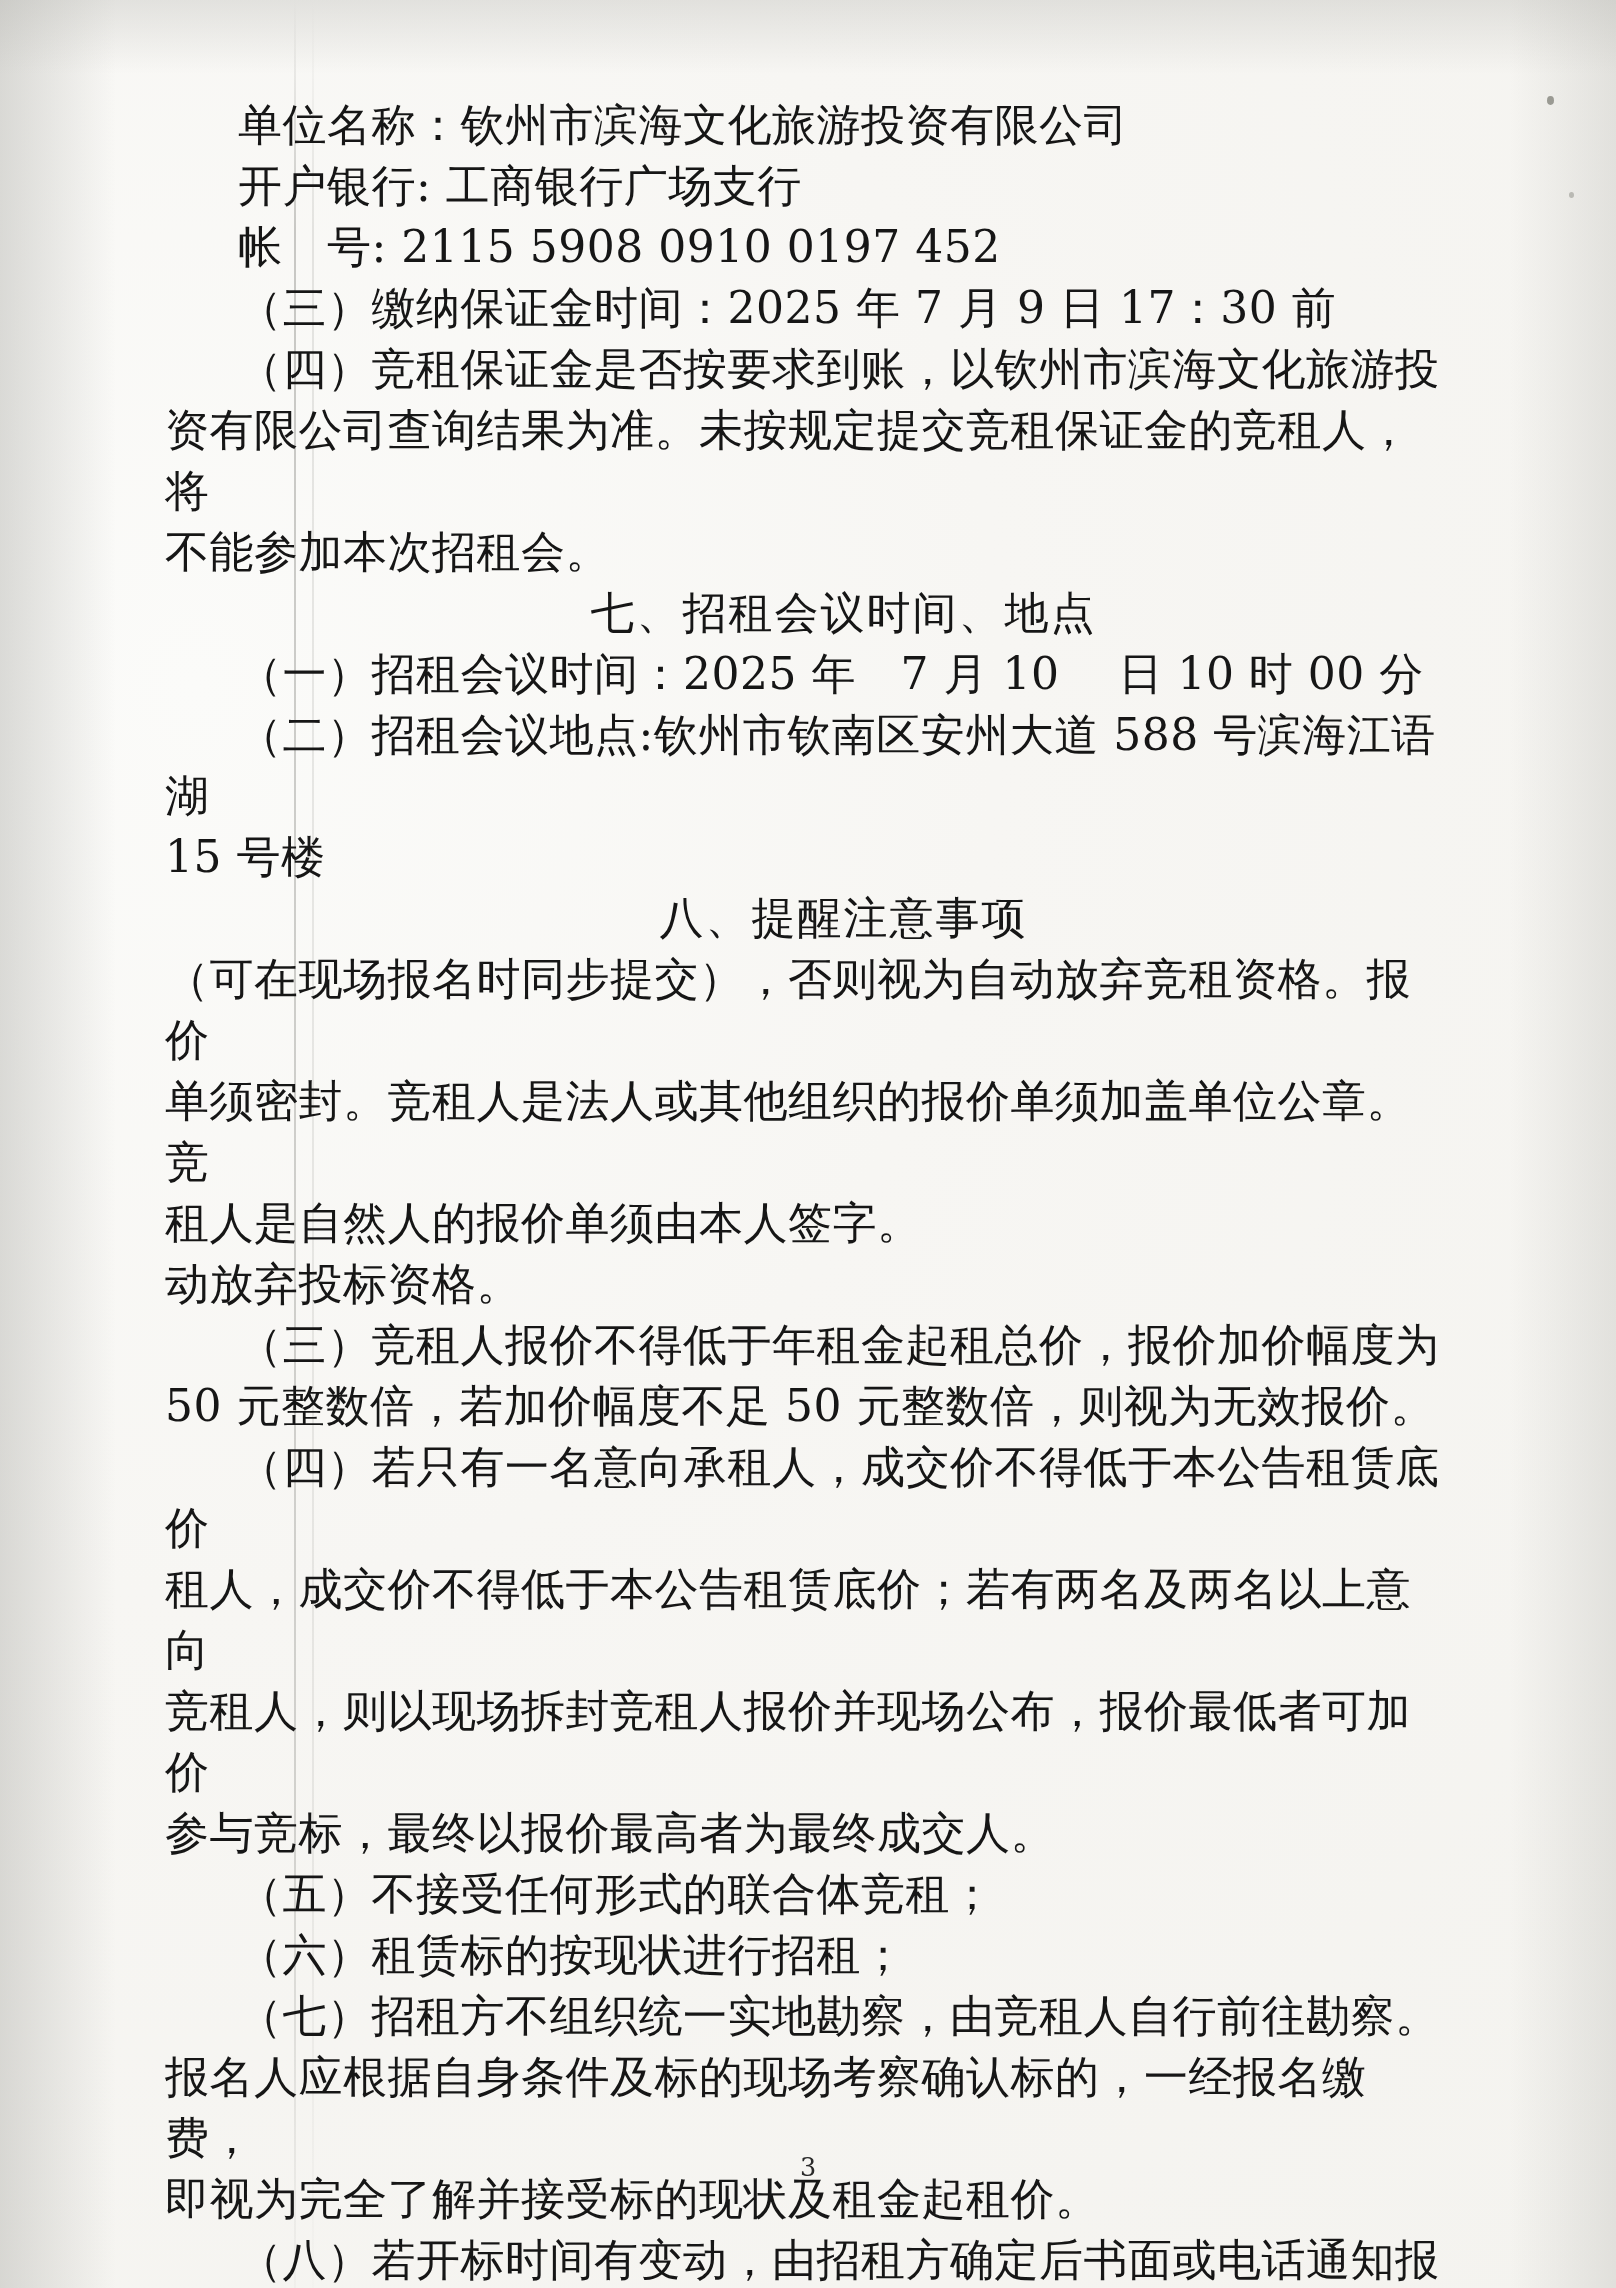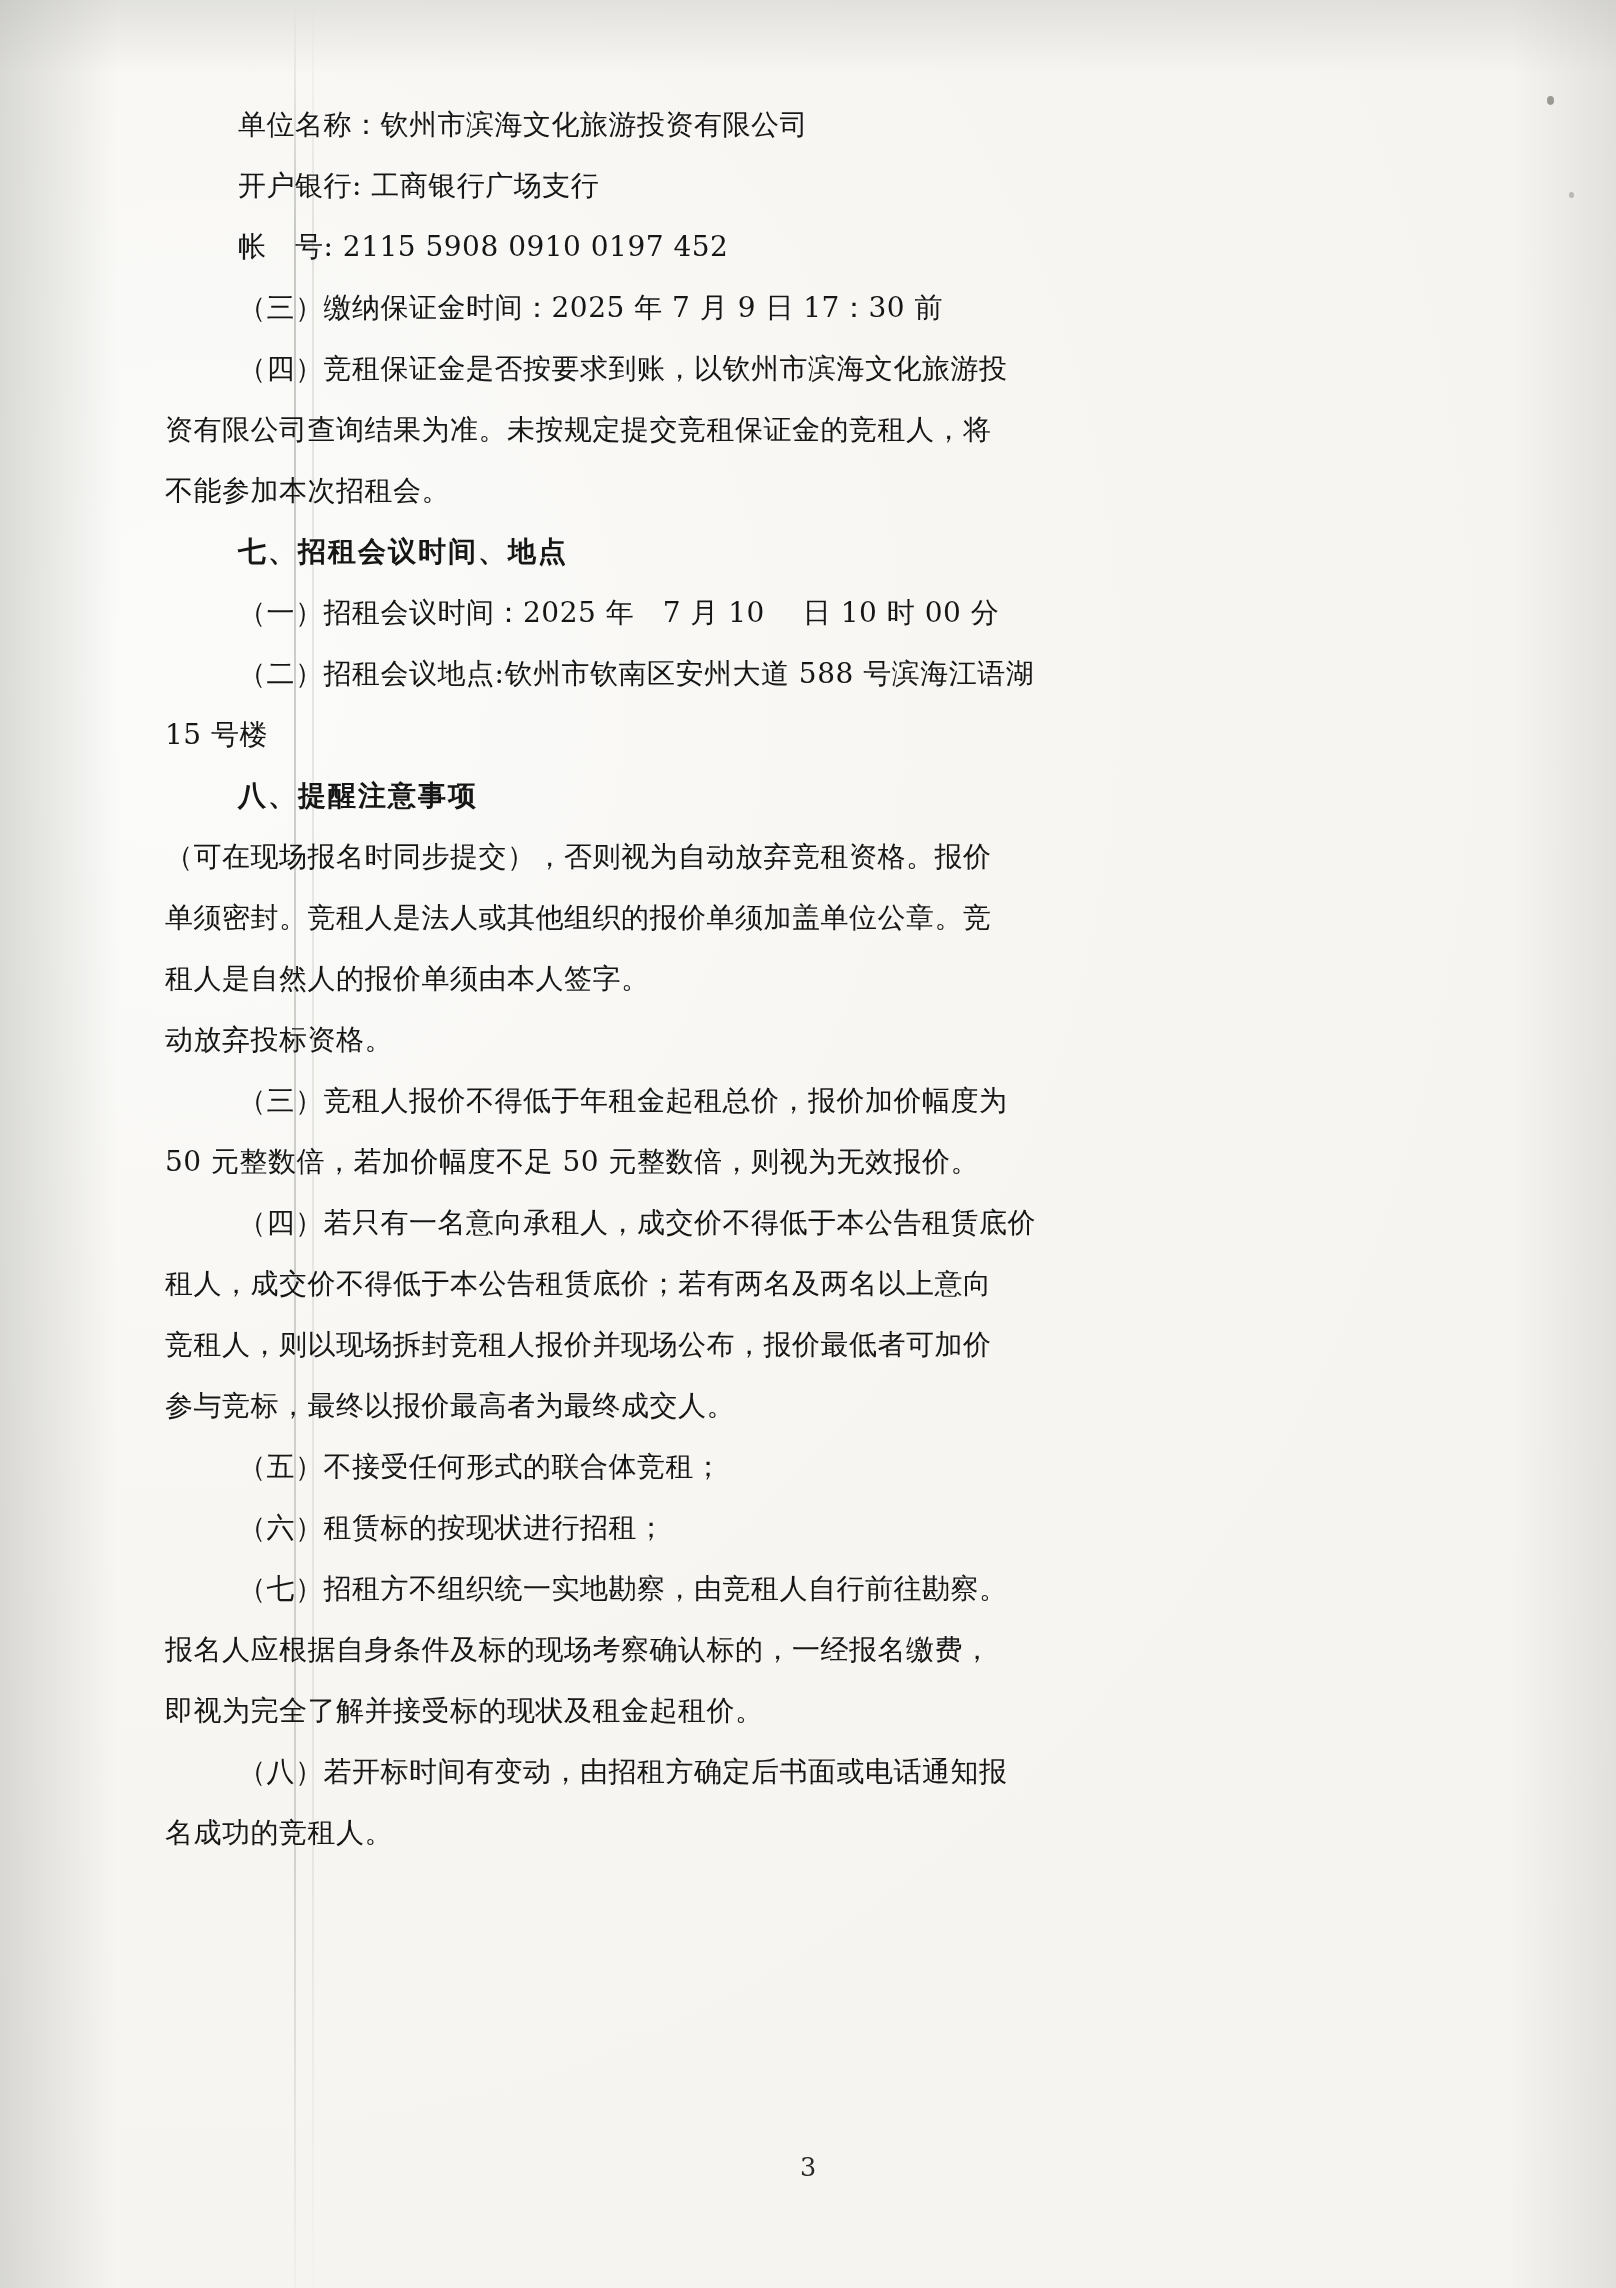--- a/index.html
+++ b/index.html
@@ -58,33 +58,34 @@
 
   .content {
     position: absolute;
     left: 165px;
     top: 94px;
     width: 1284px;
   }
 
   p.line {
     margin: 0 0 0 0;
-    font-size: 28px;
+    font-size: 44px;
     line-height: 61px;
     letter-spacing: 0.5px;
     white-space: pre-wrap;
     color: #161616;
   }
   p.indent {
     text-indent: 73px;
   }
   p.heading {
     text-indent: 73px;
-    font-weight: bold;
+    font-weight: normal;
     letter-spacing: 2px;
+    text-align: center;
   }
   .pagenum {
     position: absolute;
     left: 0;
     top: 2152px;
     width: 1616px;
     text-align: center;
     font-size: 25.5px;
     font-family: "DejaVu Serif", "Liberation Serif", serif;
     color: #2a2a2a;

